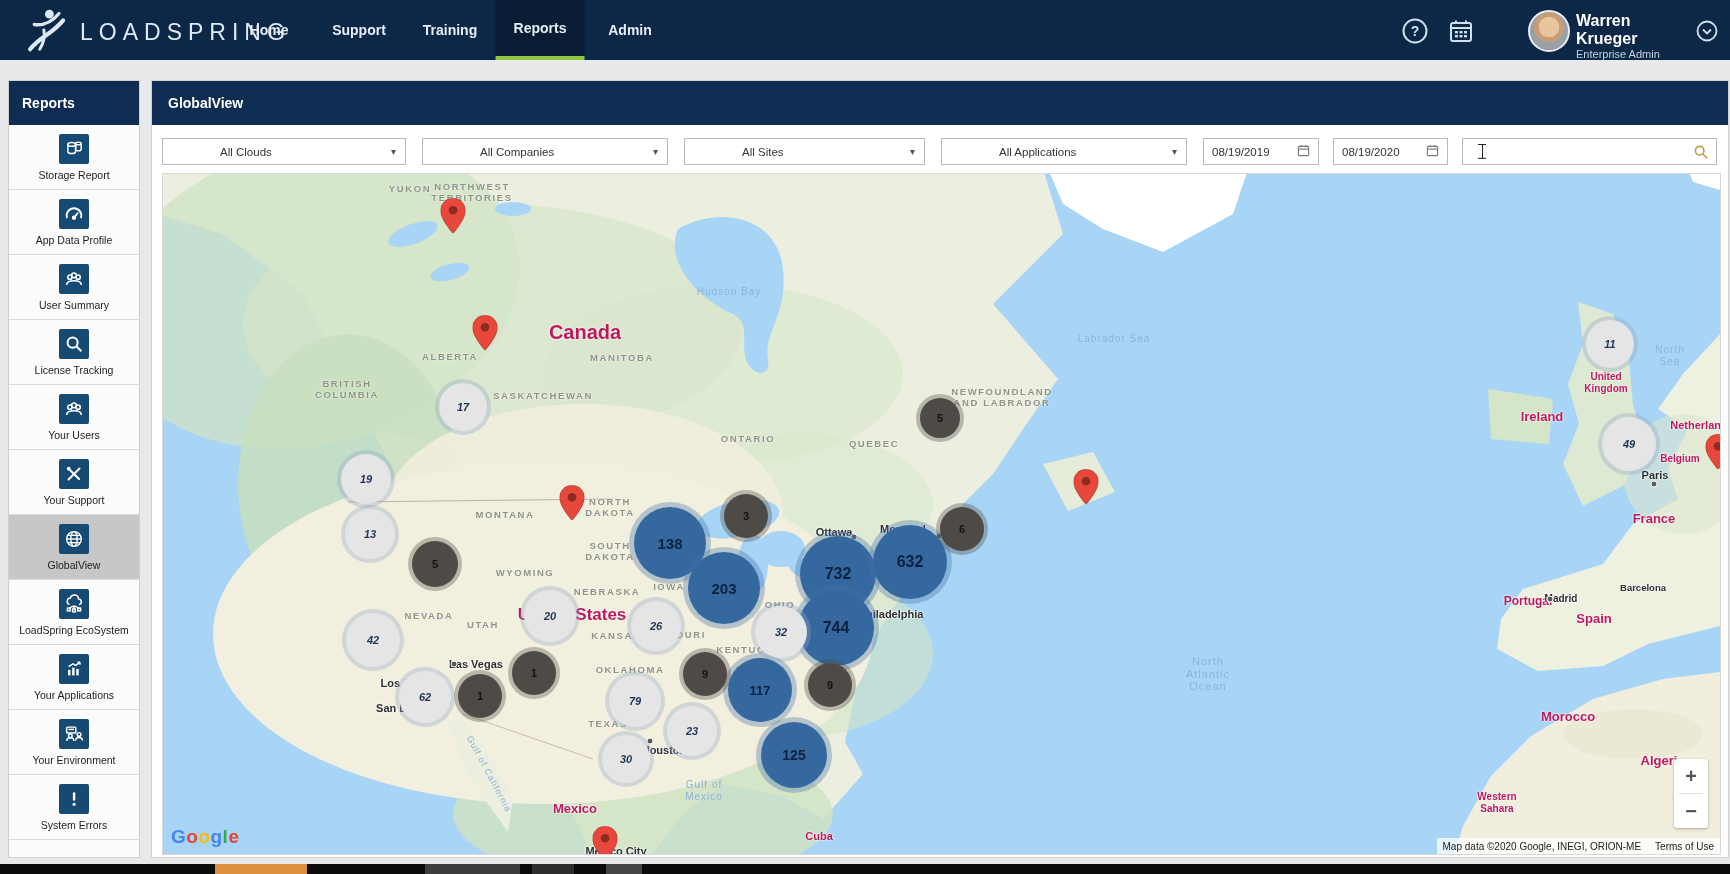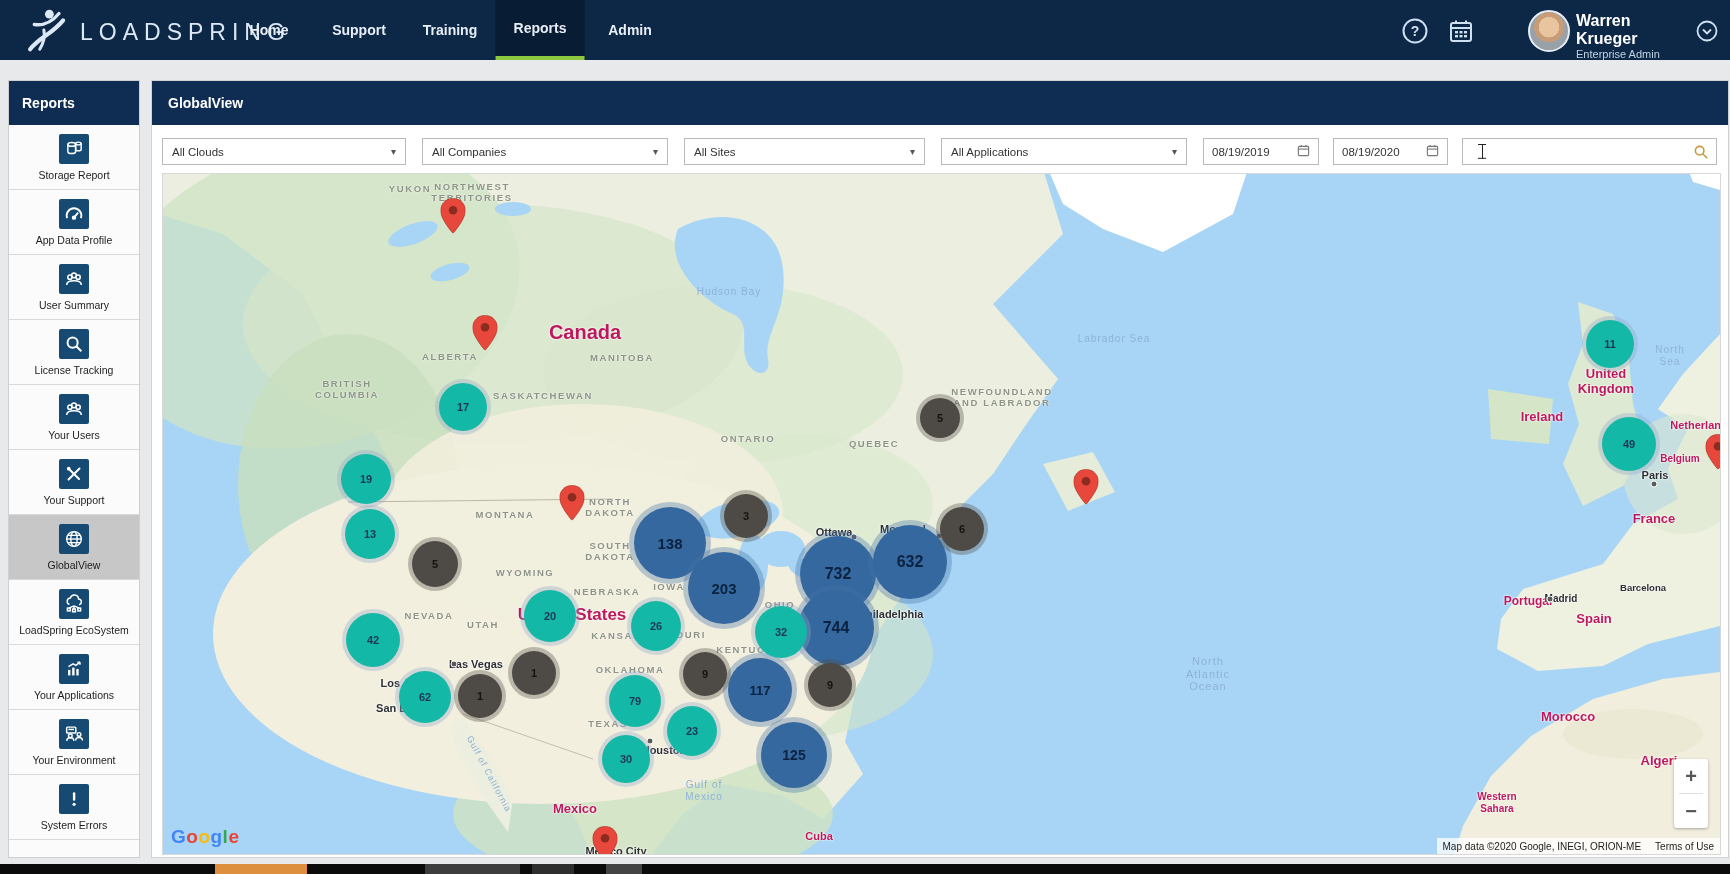--- a/index.html
+++ b/index.html
@@ -31,21 +31,21 @@
   .side-icon svg{width:22px;height:22px;}
   .side-label{font-size:10.5px;color:#1d1d1d;margin-top:5px;text-align:center;}
   
   .panel{position:absolute;left:151px;top:80px;width:1578px;height:778px;background:#ffffff;
          border:1px solid #d2d2d2;box-sizing:border-box;z-index:10;}
   .panel-head{height:44px;background:#0f2d52;color:#fff;font-size:14px;font-weight:bold;
               display:flex;align-items:center;padding-left:16px;}
   .filters{position:absolute;left:10px;top:57px;right:11px;height:27px;display:flex;}
   .fsel{height:27px;border:1px solid #b9b9b9;background:#fff;display:flex;align-items:center;
         padding:0 9px;font-size:11.5px;color:#333;box-sizing:border-box;margin-right:16px;cursor:pointer;}
-  .fsel .cap{flex:1;}
+  .fsel .cap{flex:1;margin-left:48px;}
   .fsel::after{content:"▾";color:#555;font-size:10px;margin-left:8px;}
   .fdate{height:27px;border:1px solid #b9b9b9;background:#fff;display:flex;align-items:center;
          padding:0 8px;font-size:11.5px;color:#333;box-sizing:border-box;margin-right:14px;cursor:text;}
   .fdate .cap{flex:1;}
   .fsearch{height:27px;border:1px solid #b9b9b9;background:#fff;flex:1;display:flex;align-items:center;
            padding:0 8px;box-sizing:border-box;cursor:text;position:relative;}
   .ibeam{width:10px;height:15px;position:relative;margin-left:6px;}
   .ibeam::before{content:"";position:absolute;left:4.5px;top:0;width:1.2px;height:15px;background:#222;}
   .ibeam::after{content:"";position:absolute;left:1px;top:0;width:8px;height:1.2px;background:#222;
                 box-shadow:0 13.8px 0 #222;}
@@ -58,21 +58,21 @@
   .k-country{color:#be185d;font-weight:bold;text-shadow:0 0 2px #fff,0 0 2px #fff;}
   .k-region{color:#8e9387;font-size:9.5px;font-weight:bold;letter-spacing:1.6px;
             text-shadow:0 0 2px #fff;}
   .k-city{color:#2e2f33;font-size:11px;font-weight:bold;text-shadow:0 0 2px #fff,0 0 3px #fff;}
   .k-water{color:#8fb2d6;letter-spacing:1px;}
   .cdot{position:absolute;width:5px;height:5px;border-radius:50%;background:#5b5b5b;
         border:1px solid #fff;transform:translate(-50%,-50%);z-index:3;}
   .cluster{position:absolute;border-radius:50%;display:flex;align-items:center;justify-content:center;
            font-weight:bold;transform:translate(-50%,-50%);z-index:5;cursor:pointer;}
   .t-blue{background:#35689f;color:#0b2240;box-shadow:0 0 0 5px rgba(70,115,165,.35);}
-  .t-slate{background:#14b8a6;color:#1f3558;box-shadow:0 0 0 4px rgba(142,167,197,.35);}
+  .t-slate{background:#e5e5e5;color:#1f3558;box-shadow:0 0 0 4px rgba(142,167,197,.35);font-style:italic;}
   .t-gray{background:#4e4a45;color:#16130f;box-shadow:0 0 0 4px rgba(80,76,70,.35);}
   .pin{position:absolute;transform:translate(-50%,-35%);z-index:6;cursor:pointer;}
   .gmap-zoom{position:absolute;left:1511px;top:585px;width:34px;background:#fff;border-radius:3px;
              box-shadow:0 1px 3px rgba(0,0,0,.3);z-index:8;}
   .gz-btn{height:34px;display:flex;align-items:center;justify-content:center;font-size:20px;
           color:#565656;font-weight:bold;cursor:pointer;}
   .gz-div{height:1px;background:#e0e0e0;margin:0 5px;}
   .google-logo{position:absolute;left:8px;bottom:6px;font-size:19px;font-weight:bold;z-index:8;
                letter-spacing:.5px;}
   .map-attr{position:absolute;right:0;bottom:0;height:16px;background:rgba(255,255,255,.75);
@@ -402,21 +402,21 @@
         <div class="lbl k-water" style="left: 566px; top: 118px; font-size: 10px;">Hudson Bay</div>
         <div class="lbl k-water" style="left: 951px; top: 165px; font-size: 10px;">Labrador Sea</div>
         <div class="lbl k-water" style="left: 1507px; top: 181px; font-size: 10px;">North Sea</div>
         <div class="lbl k-water" style="left: 1045px; top: 500px; font-size: 11px;">North
 Atlantic
 Ocean</div>
         <div class="lbl k-water" style="left: 541px; top: 616px; font-size: 10px;">Gulf of
 Mexico</div>
         <div class="lbl k-water" style="left: 326px; top: 600px; font-size: 9px; transform: translate(-50%, -50%) rotate(62deg);">Gulf of California</div>
         <div class="lbl k-country" style="left: 1379px; top: 243px; font-size: 13px;">Ireland</div>
-        <div class="lbl k-country" style="left: 1443px; top: 208px; font-size: 13px;">United
+        <div class="lbl k-country" style="left: 1443px; top: 208px; font-size: 10px;">United
 Kingdom</div>
         <div class="lbl k-country" style="left: 1536px; top: 251px; font-size: 11px;">Netherland</div>
         <div class="lbl k-country" style="left: 1517px; top: 285px; font-size: 10px;">Belgium</div>
         <div class="lbl k-city" style="left: 1492px; top: 301px;">Paris</div>
         <div class="lbl k-country" style="left: 1491px; top: 345px; font-size: 13px;">France</div>
         <div class="lbl k-country" style="left: 1365px; top: 428px; font-size: 12px;">Portugal</div>
         <div class="lbl k-city" style="left: 1398px; top: 425px; font-size: 10px;">Madrid</div>
         <div class="lbl k-country" style="left: 1431px; top: 445px; font-size: 13px;">Spain</div>
         <div class="lbl k-city" style="left: 1480px; top: 414px; font-size: 9.5px;">Barcelona</div>
         <div class="lbl k-country" style="left: 1405px; top: 543px; font-size: 13px;">Morocco</div>

